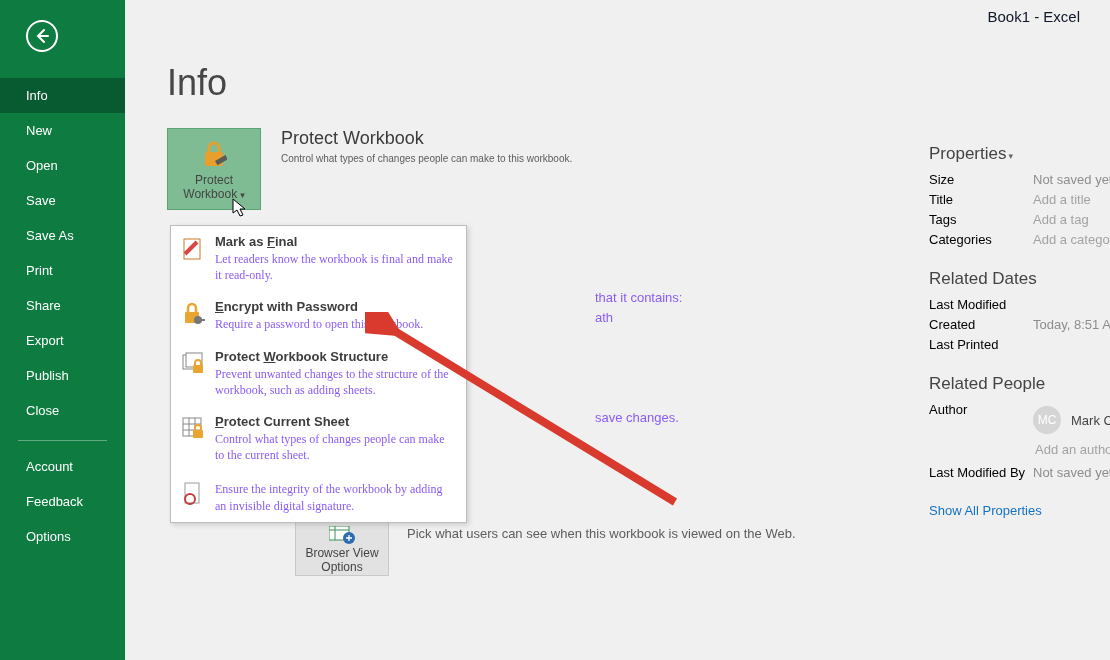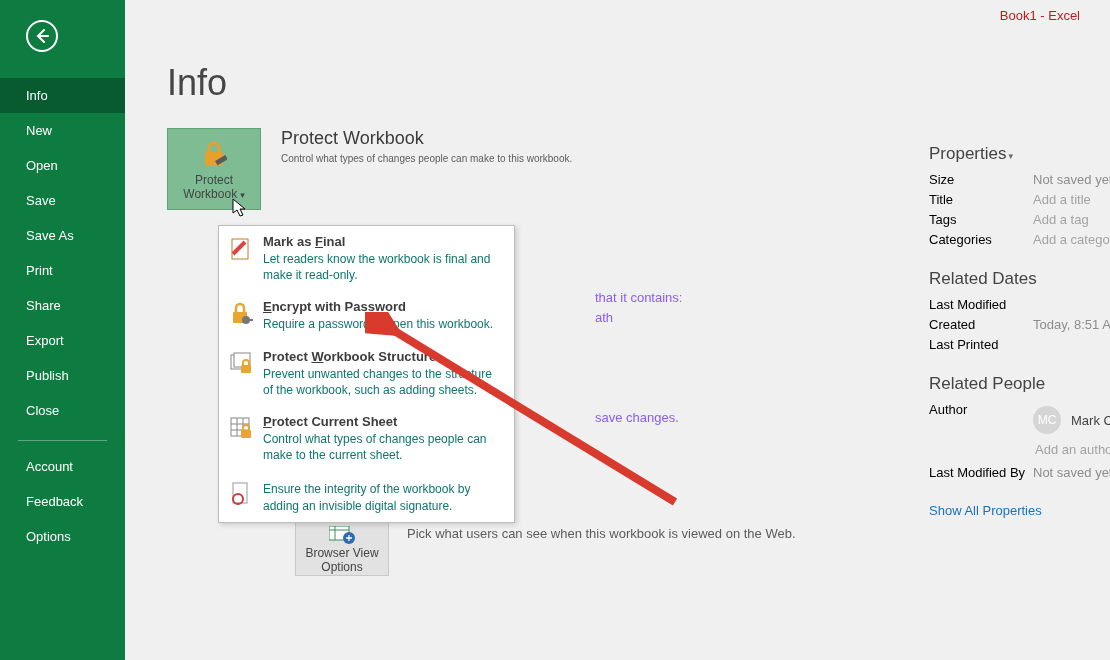--- a/index.html
+++ b/index.html
@@ -41,22 +41,22 @@
     margin: 12px 18px 8px 18px;
   }
   .main {
     position: absolute;
     left: 125px; top: 0; right: 0; bottom: 0;
     background: #f0f0f0;
   }
   .title-bar {
     position: absolute;
     top: 8px; right: 30px;
-    font-size: 13px;
-    color: #b91c1c;
+    font-size: 15px;
+    color: #0f172a;
   }
   .page-title {
     font-size: 36px;
     font-weight: 300;
     color: #464646;
     margin: 62px 0 24px 42px;
   }
   .content-row {
     display: flex;
     align-items: flex-start;
@@ -97,37 +97,36 @@
   .section-text p { font-size: 10px; color: #5c5c5c; }
   .dropdown {
     position: absolute;
     left: 170px;
     top: 225px;
     width: 297px;
     background: #fff;
     border: 1px solid #bdbdbd;
     box-shadow: 2px 2px 5px rgba(0,0,0,0.15);
     z-index: 30;
-    margin-left: 48px;
   }
   .dd-item {
     display: flex;
     padding: 8px 10px 8px 8px;
     cursor: pointer;
   }
   .dd-icon {
     width: 28px; height: 28px;
     flex-shrink: 0;
     margin-right: 8px;
     display:flex; align-items:flex-start; justify-content:center;
     margin-top: 2px;
   }
   .dd-text { flex: 1; }
   .dd-title { font-size: 13px; font-weight: 600; color: #3d3d3d; }
-  .dd-desc { font-size: 12px; color: #0f766e; line-height: 1.35; margin-top: 2px; }
+  .dd-desc { font-size: 12px; color: #8b5cf6; line-height: 1.35; margin-top: 2px; font-family: Liberation Serif, serif; }
   .right-pane {
     position: absolute;
     left: 804px;
     top: 144px;
     width: 280px;
   }
   .rp-heading {
     font-size: 17px;
     color: #444;
     margin-bottom: 8px;

